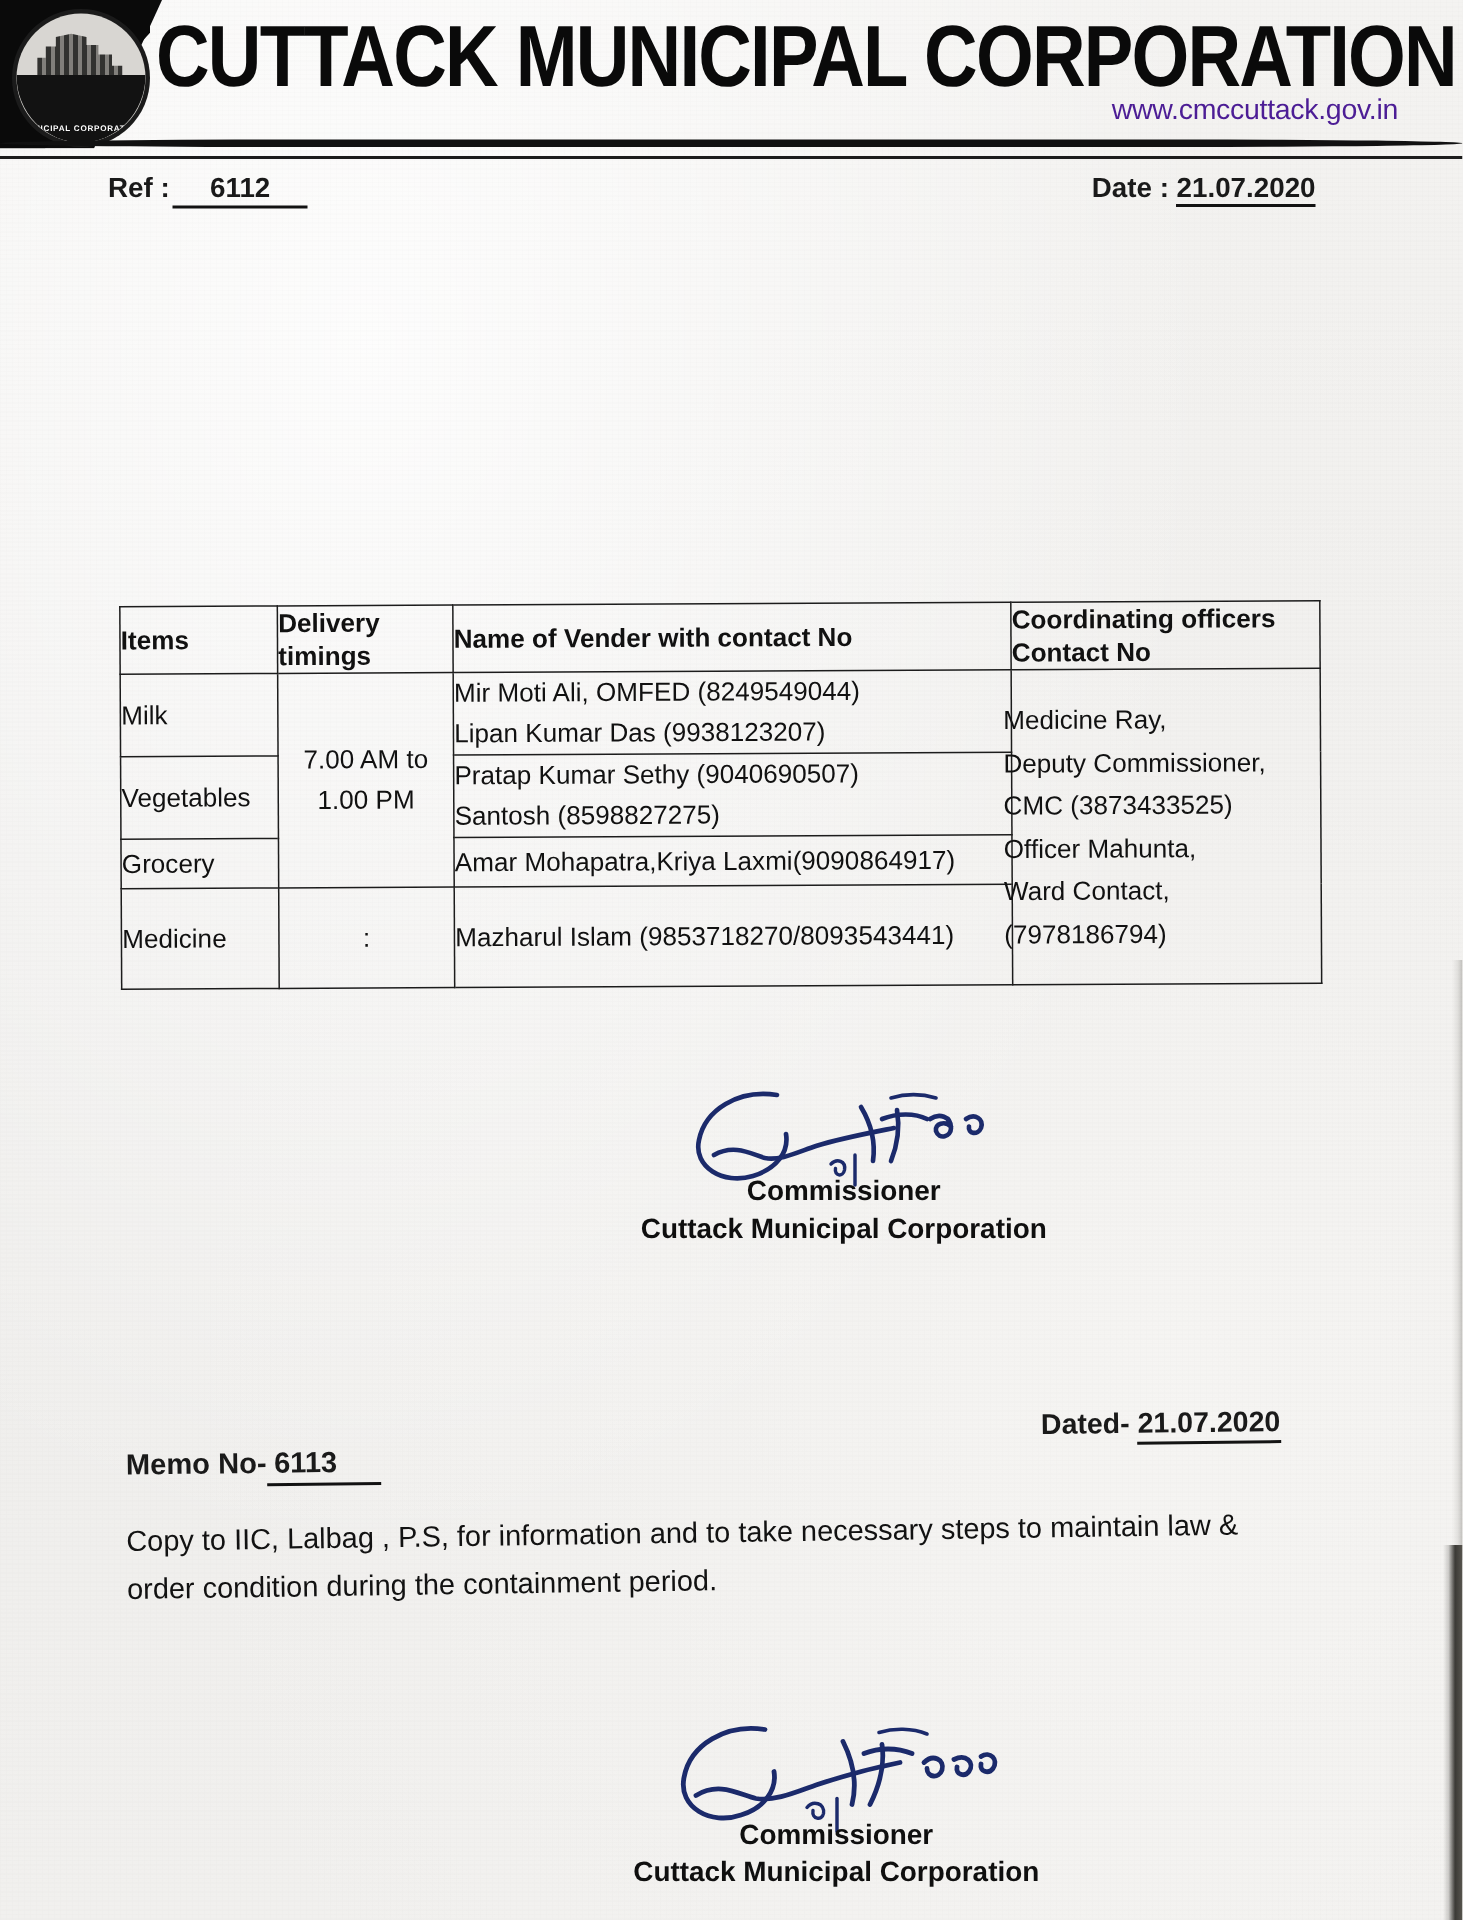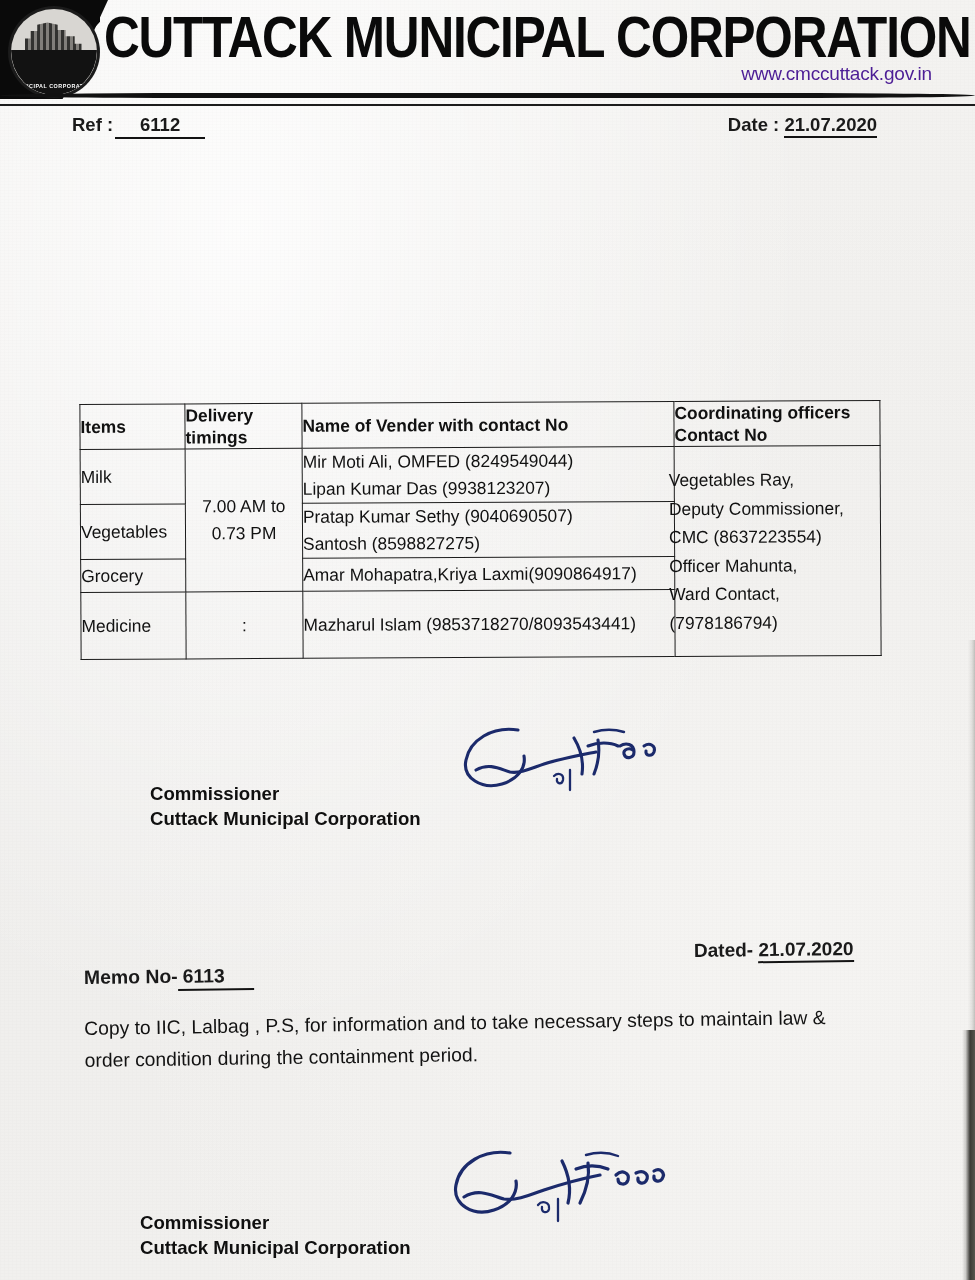--- a/index.html
+++ b/index.html
@@ -303,20 +303,21 @@
     text-align: center;
     vertical-align: bottom;
     padding-bottom: 10px;
     color: #6a6a68;
     font-size: 15px;
   }
 
   
   .sigblock {
     position: relative;
+    text-align: center;
   }
   .sigblock.one { margin: 62px 0 0 0; padding-left: 150px; }
   .sigblock.two { margin: 56px 0 0 0; padding-left: 140px; }
   .sig-svg { display: block; margin: 0 auto; }
   .sig-cap {
     font-size: 18.6px;
     font-weight: 700;
     line-height: 25px;
     color: #0f0f0f;
     position: relative;
@@ -427,30 +428,30 @@
         <th class="h">Items</th>
         <th class="h">Delivery timings</th>
         <th class="h">Name of Vender with contact No</th>
         <th class="h">Coordinating officers Contact No</th>
       </tr>
     </thead>
     <tbody>
       <tr>
         <td class="item" style="height:48px">Milk</td>
         <td class="timing" rowspan="3">
-          <span>7.00 AM to 0.73 PM</span>
+          <span>7.00 AM to 1.00 PM</span>
         </td>
         <td class="vendor">
           <div>Mir Moti Ali, OMFED (8249549044)</div>
           <div>Lipan Kumar Das (9938123207)</div>
         </td>
         <td class="coord" rowspan="4">
-          <div class="shift">Vegetables Ray,</div>
+          <div class="shift">Medicine Ray,</div>
           <div class="shift">Deputy Commissioner,</div>
-          <div class="shift">CMC  (8637223554)</div>
+          <div class="shift">CMC  (3873433525)</div>
           <div class="shift">Officer Mahunta,</div>
           <div class="shift">Ward Contact,</div>
           <div class="shift">(7978186794)</div>
         </td>
       </tr>
       <tr>
         <td class="item" style="height:48px">Vegetables</td>
         <td class="vendor">
           <div>Pratap Kumar Sethy (9040690507)</div>
           <div>Santosh (8598827275)</div>

